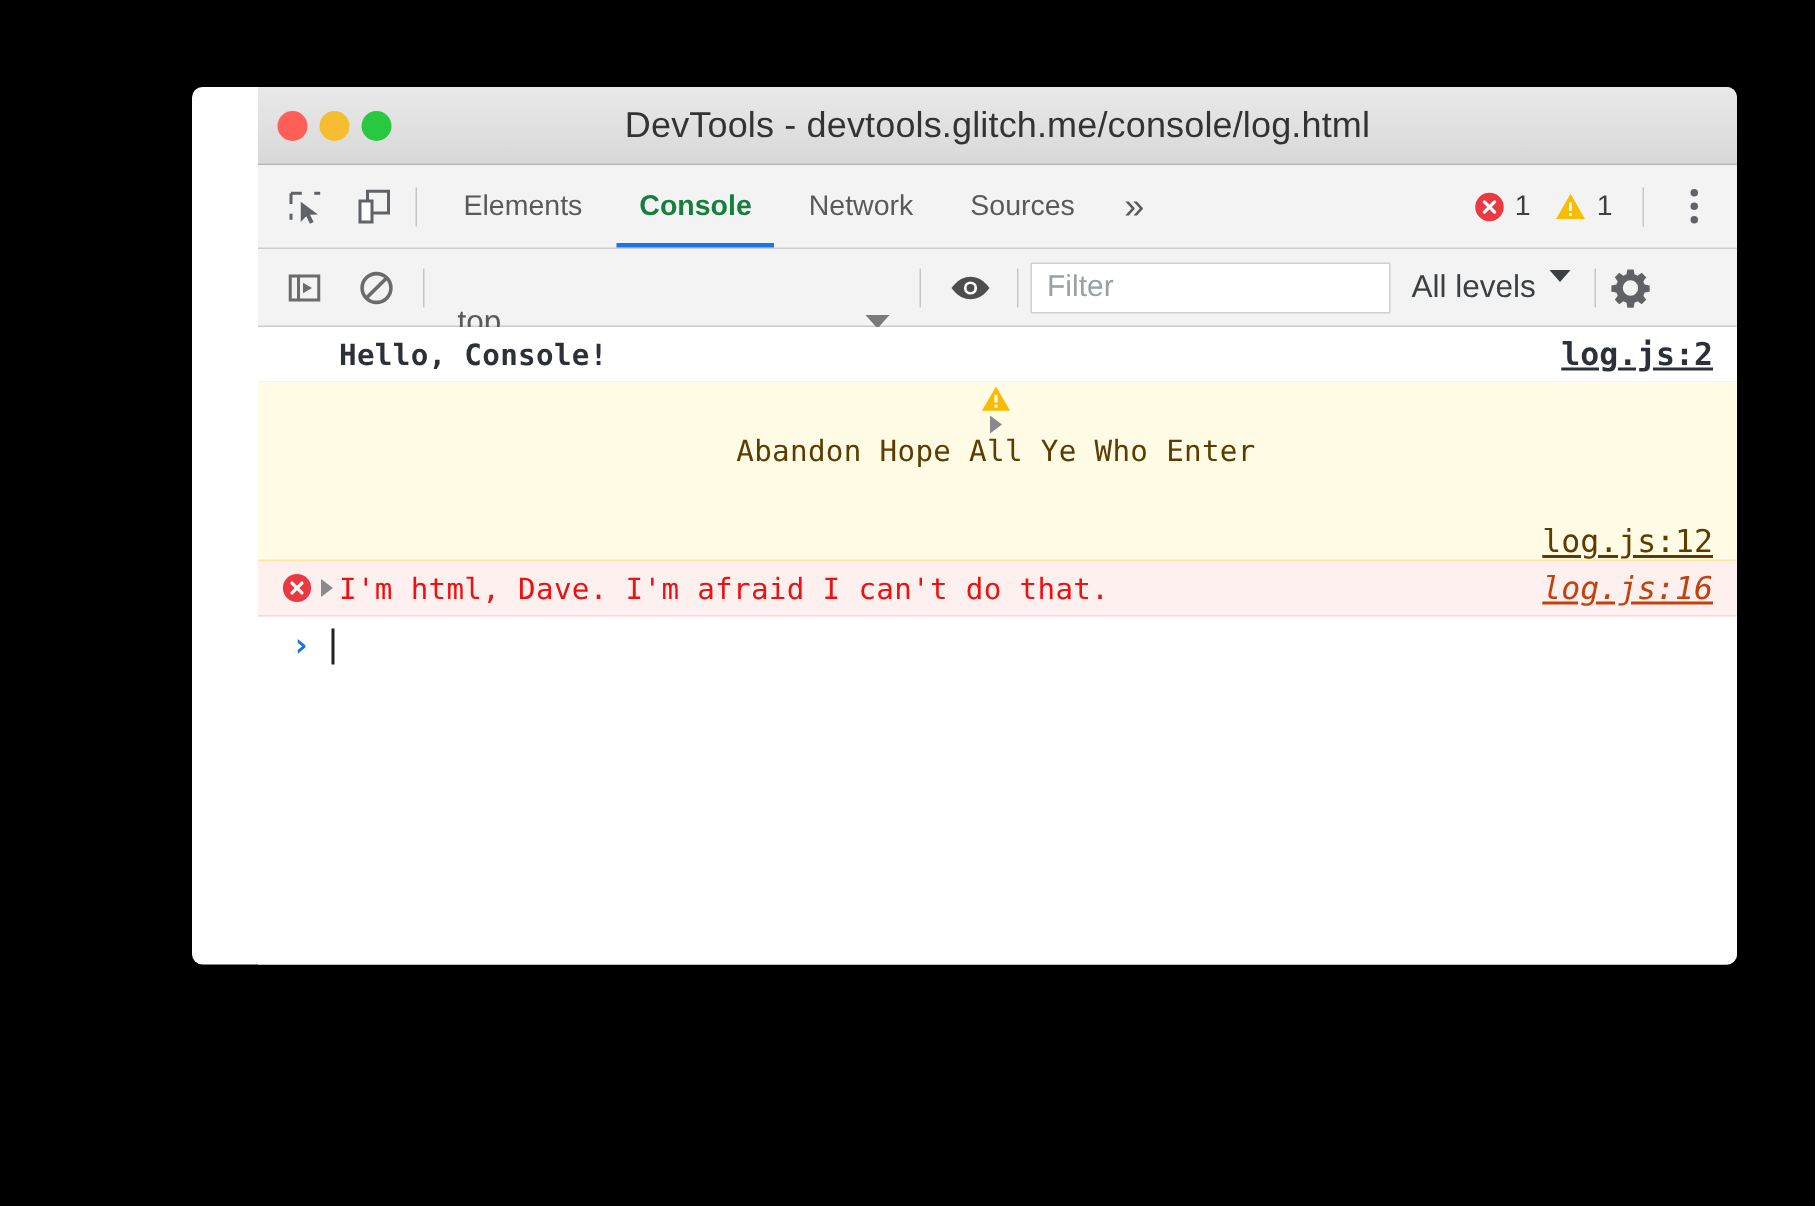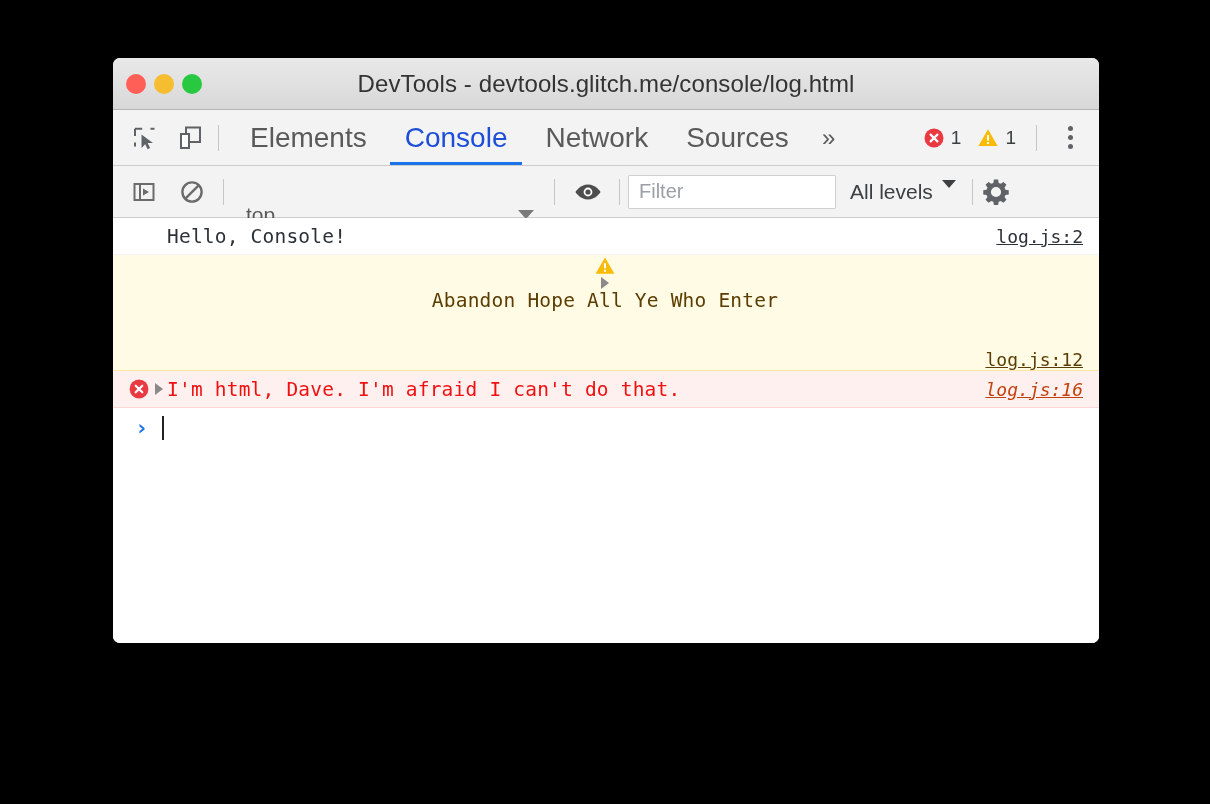--- a/index.html
+++ b/index.html
@@ -19,28 +19,29 @@
   .stage {
     position: relative;
     width: 1210px;
     height: 804px;
     background: #000000;
   }
 
   
   .window {
     position: absolute;
-    left: 113px;
+    left: 128px;
     top: 58px;
     width: 986px;
     height: 585px;
     background: #ffffff;
     border-radius: 7px;
     overflow: hidden;
     box-shadow: 0 0 0 0 rgba(0,0,0,0);
+    padding-left: 44px;
   }
 
   
   .titlebar {
     position: relative;
     height: 51px;
     background: linear-gradient(to bottom, #e9e9e9 0%, #d8d8d8 100%);
     border-bottom: 1px solid #b4b4b4;
     display: flex;
     align-items: center;
@@ -104,26 +105,26 @@
   }
   .tabs {
     display: flex;
     align-items: stretch;
   }
   .tab {
     position: relative;
     display: flex;
     align-items: center;
     padding: 0 19px;
-    font-size: 28px;
+    font-size: 19px;
     color: #5a5a5a;
     white-space: nowrap;
     cursor: default;
   }
-  .tab.active { color: #1d4ed8; }
+  .tab.active { color: #15803d; font-weight: bold; }
   .tab.active::after {
     content: "";
     position: absolute;
     left: 4px;
     right: 4px;
     bottom: 0;
     height: 3px;
     background: #1a73e8;
   }
   .tab.more {
@@ -186,21 +187,21 @@
     cursor: default;
     margin-top: 46px;
   }
   .caret {
     width: 0; height: 0;
     border-left: 8px solid transparent;
     border-right: 8px solid transparent;
     border-top: 9px solid #7a7a7a;
   }
   .filter-input {
-    width: 208px;
+    width: 240px;
     height: 34px;
     background: #ffffff;
     border: 1px solid #d0d0d0;
     border-radius: 1px;
     font-size: 20px;
     font-family: "Liberation Sans", sans-serif;
     color: #202124;
     padding: 0 10px;
     box-sizing: border-box;
     outline: none;
@@ -233,21 +234,21 @@
     position: relative;
     display: flex;
     align-items: center;
     min-height: 37px;
     border-bottom: 1px solid #f0f0f0;
     padding-left: 14px;
     padding-right: 16px;
     font-size: 19.5px;
     box-sizing: border-box;
   }
-  .msg.log     { background: #ffffff; color: #2c3038; border-bottom-color: #f2f2f2; }
+  .msg.log     { background: #ffffff; color: #2c3038; border-bottom-color: #f2f2f2; font-weight: bold; }
   .msg.warning { background: #fffbe5; color: #5c3c00; border-bottom-color: #fde5a0; flex-direction: column; }
   .msg.error   { background: #fff0f0; color: #f01010; border-bottom-color: #ffd6d6; }
 
   .msg-gutter {
     width: 24px;
     min-width: 24px;
     display: flex;
     align-items: center;
     justify-content: center;
   }
@@ -264,21 +265,21 @@
     border-bottom: 6px solid transparent;
     border-left: 8px solid #8a8a8a;
   }
   .msg-text {
     flex: 1;
     white-space: pre;
     letter-spacing: 0.2px;
   }
   .msg-source {
     margin-left: auto;
-    font-size: 18px;
+    font-size: 21px;
     text-decoration: underline;
     white-space: nowrap;
     cursor: pointer;
   }
   .msg.log .msg-source     { color: #2c3038; }
   .msg.warning .msg-source { color: #5c3c00; margin-top: 37px; }
   .msg.error .msg-source   { color: #c2410c; font-style: italic; }
 
   .prompt-row {
     display: flex;

